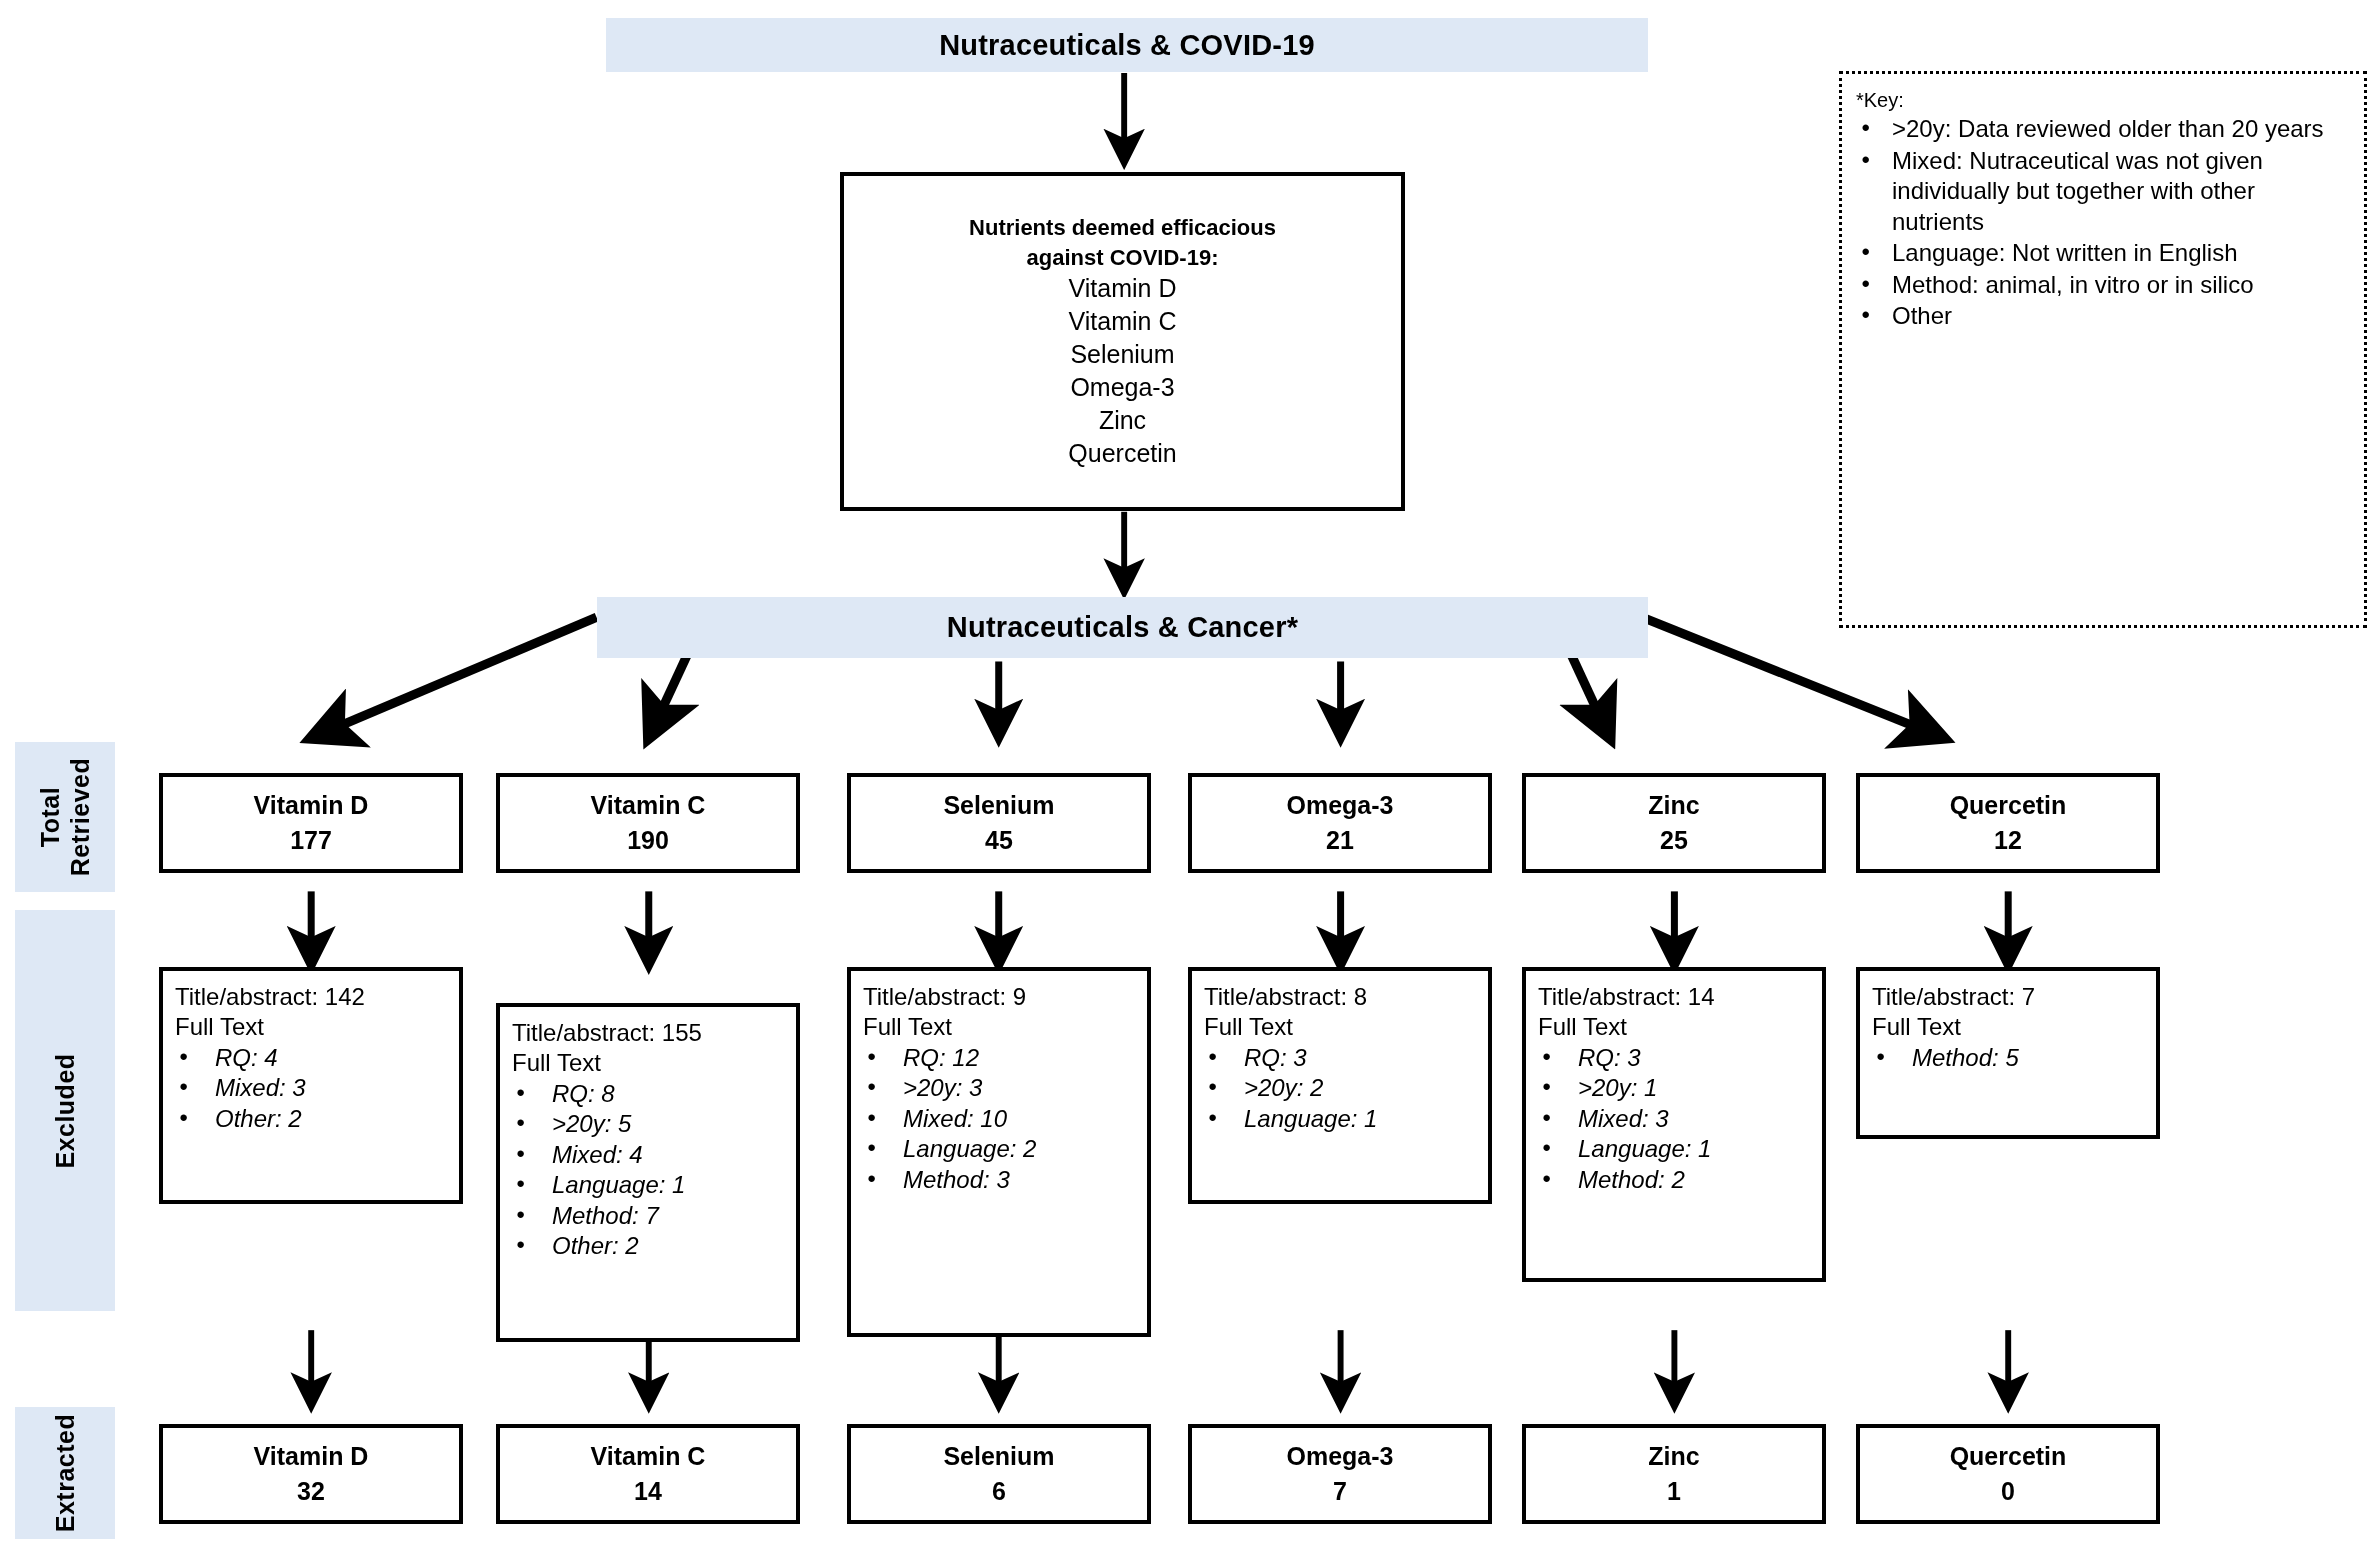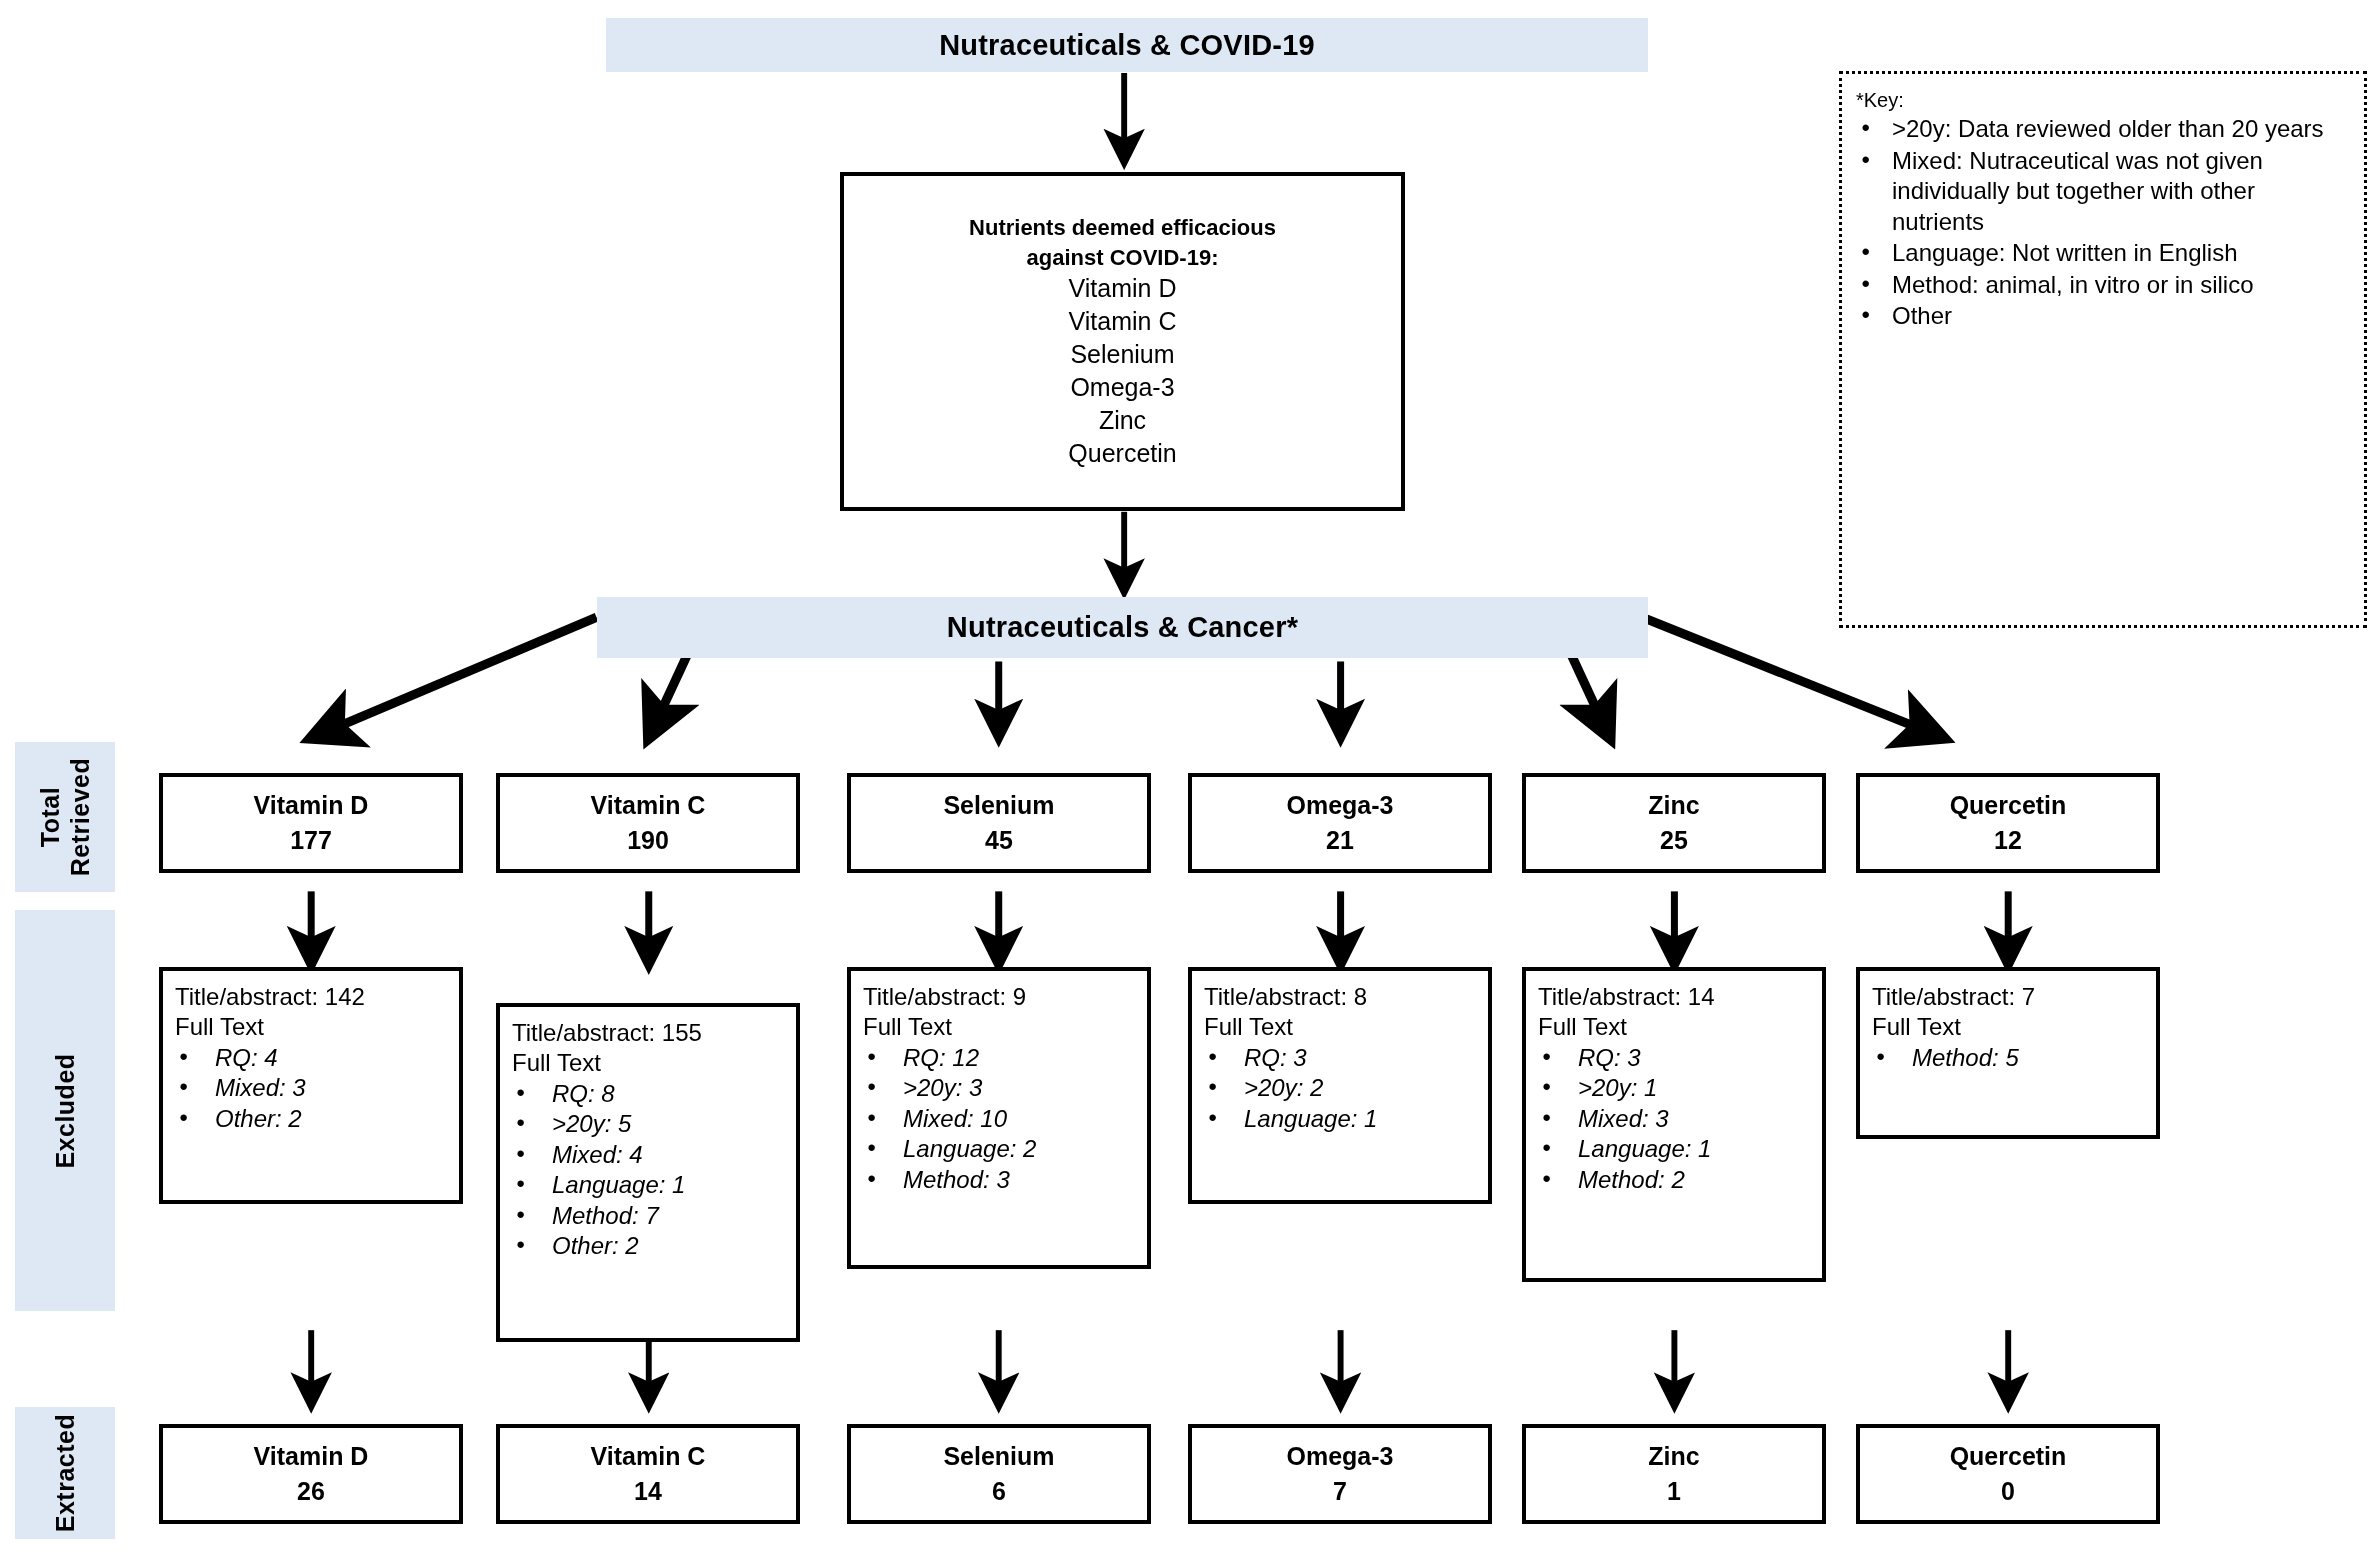--- a/index.html
+++ b/index.html
@@ -155,21 +155,21 @@
     <ul class="exlist">
       <li>RQ: 8</li>
       <li>&gt;20y: 5</li>
       <li>Mixed: 4</li>
       <li>Language: 1</li>
       <li>Method: 7</li>
       <li>Other: 2</li>
     </ul>
   </div>
 
-  <div class="exbox" style="left:847px;top:967px;width:304px;height:302px;">
+  <div class="exbox" style="left:847px;top:967px;width:304px;height:370px;">
     <div class="exline">Title/abstract: 9</div>
     <div class="exline">Full Text</div>
     <ul class="exlist">
       <li>RQ: 12</li>
       <li>&gt;20y: 3</li>
       <li>Mixed: 10</li>
       <li>Language: 2</li>
       <li>Method: 3</li>
     </ul>
   </div>
@@ -199,21 +199,21 @@
   <div class="exbox" style="left:1856px;top:967px;width:304px;height:172px;">
     <div class="exline">Title/abstract: 7</div>
     <div class="exline">Full Text</div>
     <ul class="exlist">
       <li>Method: 5</li>
     </ul>
   </div>
 
   <div class="nbox center" style="left:159px;top:1424px;width:304px;height:100px;">
     <div class="nbox-num">Vitamin D</div>
-    <div class="nbox-num">26</div>
+    <div class="nbox-num">32</div>
   </div>
   <div class="nbox center" style="left:496px;top:1424px;width:304px;height:100px;">
     <div class="nbox-num">Vitamin C</div>
     <div class="nbox-num">14</div>
   </div>
   <div class="nbox center" style="left:847px;top:1424px;width:304px;height:100px;">
     <div class="nbox-num">Selenium</div>
     <div class="nbox-num">6</div>
   </div>
   <div class="nbox center" style="left:1188px;top:1424px;width:304px;height:100px;">

